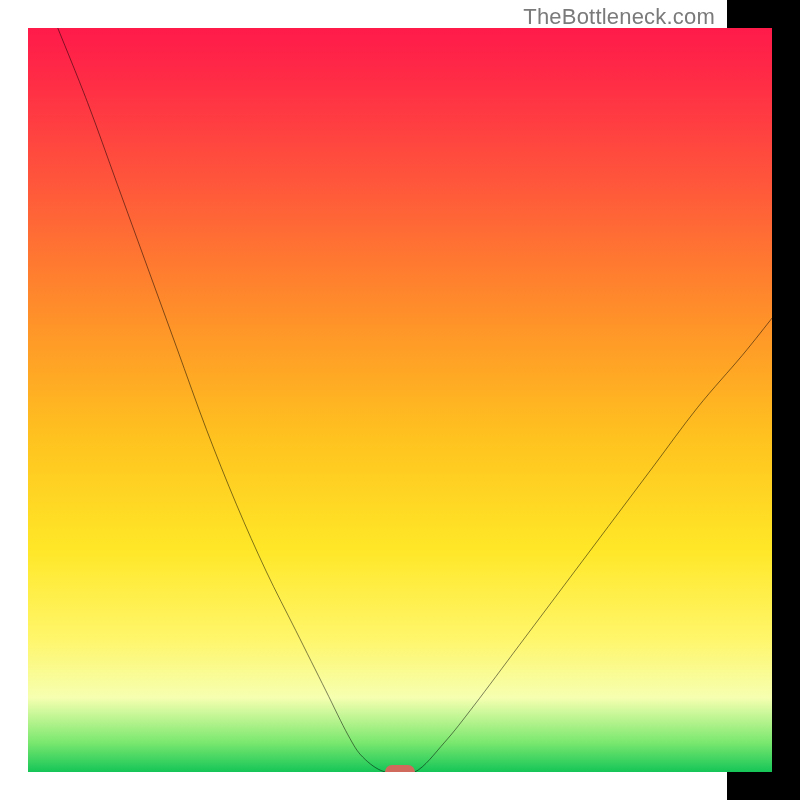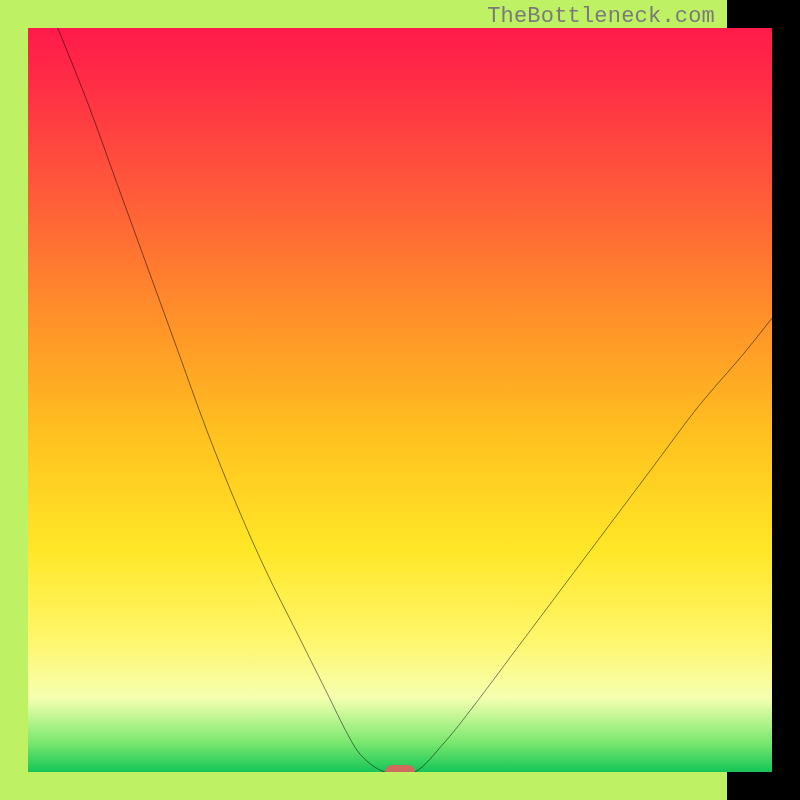--- a/index.html
+++ b/index.html
@@ -8,22 +8,21 @@
     width: 800px;
     height: 800px;
     background: #000;
     overflow: hidden;
     font-family: Arial, Helvetica, sans-serif;
   }
   .frame {
     position: relative;
     width: 727px;
     height: 800px;
-    background: #bef264;
-    font-family: Liberation Mono, monospace;
+    background: #ffffff;
   }
   .watermark {
     position: absolute;
     top: 4px;
     right: 12px;
     color: #7a7a7a;
     font-size: 22px;
     font-weight: 500;
     letter-spacing: 0.2px;
     z-index: 20;

